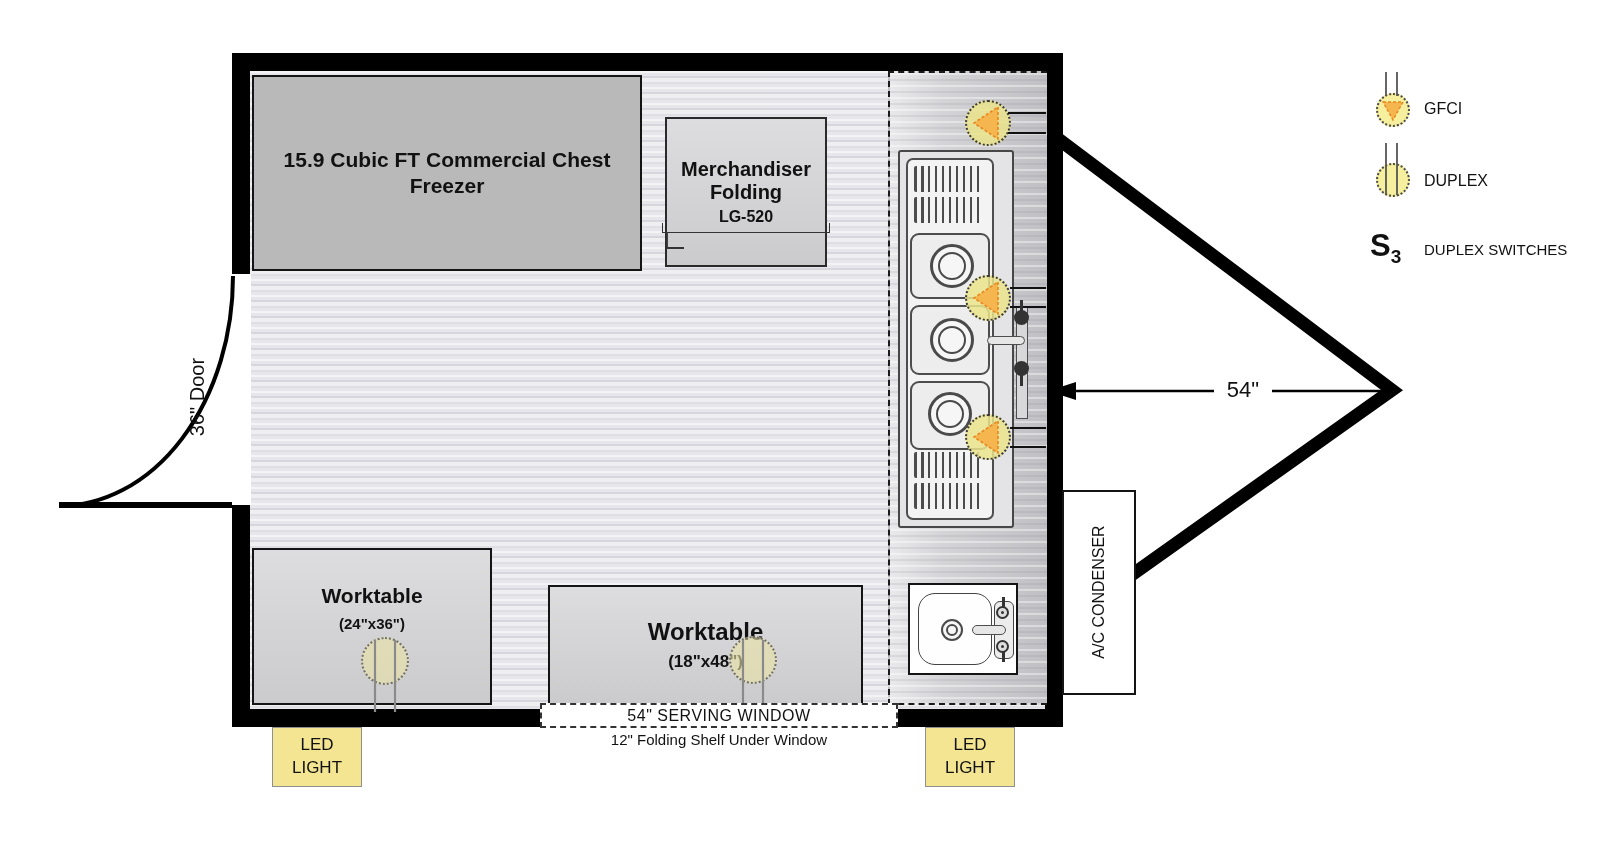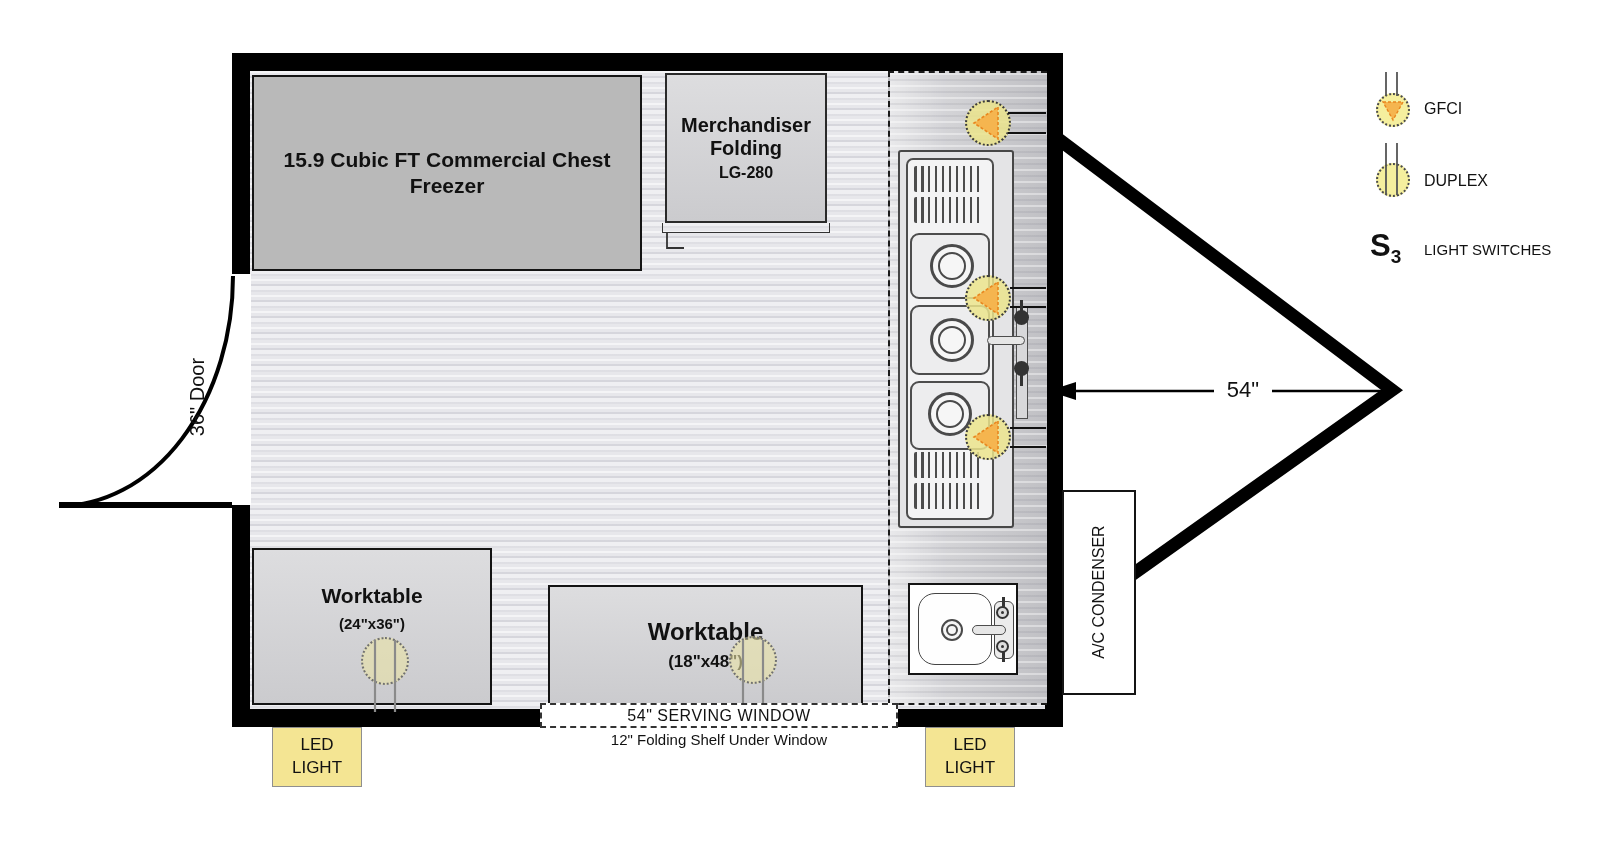--- a/index.html
+++ b/index.html
@@ -24,21 +24,21 @@
     border-left:2px dashed #1a1a1a;border-top:2px dashed #1a1a1a;border-bottom:2px dashed #1a1a1a;
     background-color:#cfcfd3;
     background-image:
       repeating-linear-gradient(180deg, rgba(255,255,255,.4) 0 2px, rgba(255,255,255,0) 2px 6px, rgba(90,90,105,.10) 6px 8px, rgba(255,255,255,0) 8px 12px),
       linear-gradient(90deg, rgba(255,255,255,.55) 0%, rgba(255,255,255,.1) 35%, rgba(60,60,70,.10) 100%);
     z-index:2;
   }
   .box{box-sizing:border-box;border:2px solid #141414;display:flex;flex-direction:column;align-items:center;justify-content:center;text-align:center;}
   .freezer{background:#b9b9b9;font-weight:bold;font-size:21px;line-height:1.25;padding:16px 18px;z-index:3;}
   .grayunit{background:linear-gradient(180deg,#dddddf 0%,#cbcbce 100%);z-index:3;}
-  .cooler{border-color:#2a2a2a;font-weight:bold;z-index:3;}
+  .cooler{border-color:#2a2a2a;font-weight:bold;z-index:3;margin-top:44px;}
   .cooler .l1{font-size:20px;line-height:1.15;}
   .cooler .model{font-size:16px;margin-top:4px;}
   .shelf{box-sizing:border-box;border:1.6px solid #333;border-top:none;background:transparent;z-index:3;}
   .wt-name{font-weight:bold;font-size:21px;line-height:1.2;}
   .wt-size{font-weight:bold;font-size:15px;margin-top:6px;}
   .wt2 .wt-name{font-size:24px;}
   .wt2 .wt-size{font-size:17px;}
   .svgoverlay{left:0;top:0;z-index:5;pointer-events:none;}
   .window{
     left:540px;top:703px;width:358px;height:25px;box-sizing:border-box;
@@ -94,21 +94,21 @@
 
   <div class="abs doorpatch"></div>
 
   <div class="abs box freezer" style="left:252px;top:75px;width:390px;height:196px;">
     <div>15.9 Cubic FT Commercial Chest Freezer</div>
   </div>
 
   <div class="abs box grayunit cooler" style="left:665px;top:73px;width:162px;height:150px;">
     <div class="l1">Merchandiser</div>
     <div class="l1">Folding</div>
-    <div class="model">LG-280</div>
+    <div class="model">LG-520</div>
   </div>
   <div class="abs shelf" style="left:662px;top:223px;width:168px;height:10px;"></div>
 
   <div class="abs box grayunit" style="left:252px;top:548px;width:240px;height:157px;padding-bottom:38px;">
     <div class="wt-name">Worktable</div>
     <div class="wt-size">(24"x36")</div>
   </div>
   <div class="abs box grayunit wt2" style="left:548px;top:585px;width:315px;height:120px;">
     <div class="wt-name">Worktable</div>
     <div class="wt-size">(18"x48")</div>
@@ -189,21 +189,21 @@
 
   <div class="abs leg-circ" style="left:1376px;top:93px;">
     <svg width="30" height="30" viewBox="0 0 30 30">
         <polygon points="5,7 25,7 15,25" fill="#f5b54f" stroke="#e8861f" stroke-width="1.4" stroke-dasharray="3,2"></polygon>
       </svg>
   </div>
   <div class="abs leg-label" style="left:1424px;top:100px;">GFCI</div>
   <div class="abs leg-circ" style="left:1376px;top:163px;"></div>
   <div class="abs leg-label" style="left:1424px;top:172px;">DUPLEX</div>
   <div class="abs s3"><span>S</span><sub>3</sub></div>
-  <div class="abs leg-label" style="left:1424px;top:241px;font-size:15px;">LIGHT SWITCHES</div>
+  <div class="abs leg-label" style="left:1424px;top:241px;font-size:15px;">DUPLEX SWITCHES</div>
 
   <svg class="abs svgoverlay" width="1600" height="860" viewBox="0 0 1600 860">
 
     <path d="M 1057 138 L 1392 390 L 1057 628" fill="none" stroke="#000" stroke-width="13"></path>
 
     <line x1="1386" y1="391" x2="1064" y2="391" stroke="#000" stroke-width="2.6"></line>
     <polygon points="1048,391 1076,382 1076,400" fill="#000"></polygon>
 
     <path d="M 233 276 A 174 230 0 0 1 59 506" fill="none" stroke="#000" stroke-width="4"></path>
     <line x1="59" y1="505" x2="232" y2="505" stroke="#000" stroke-width="6"></line>

